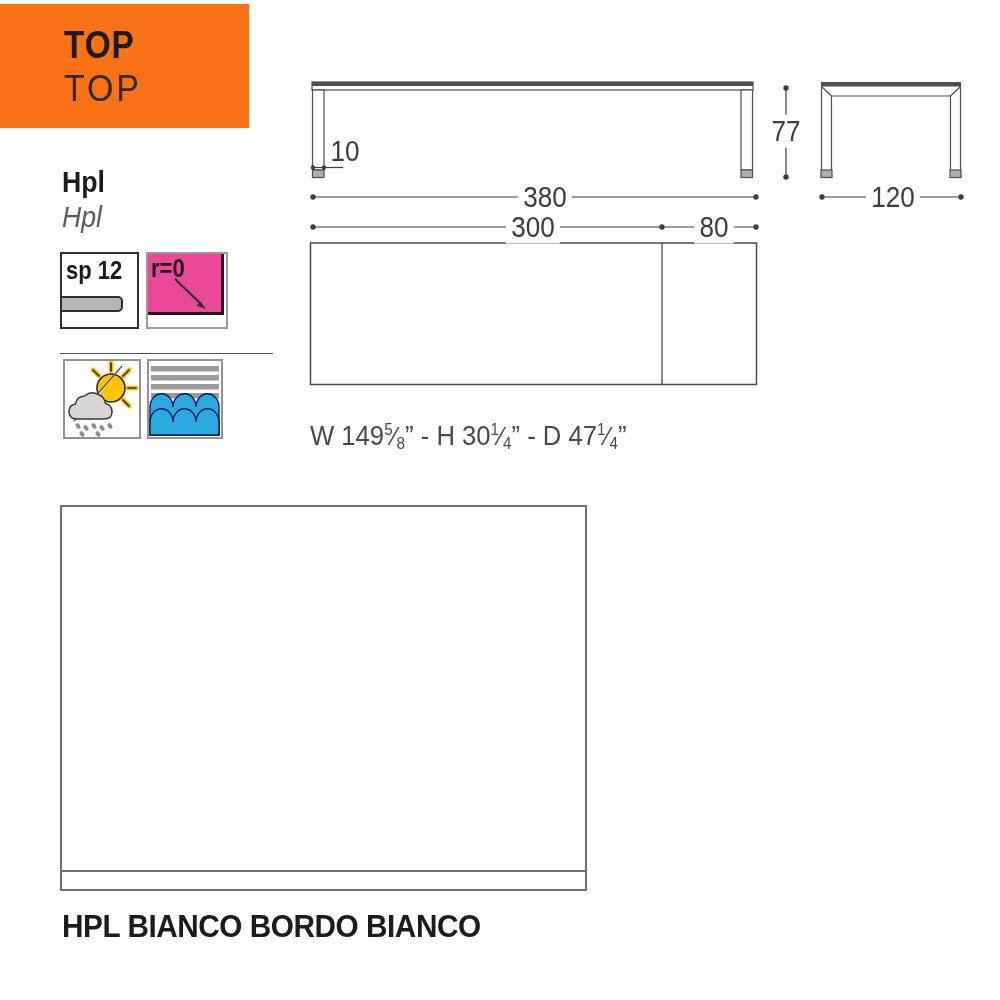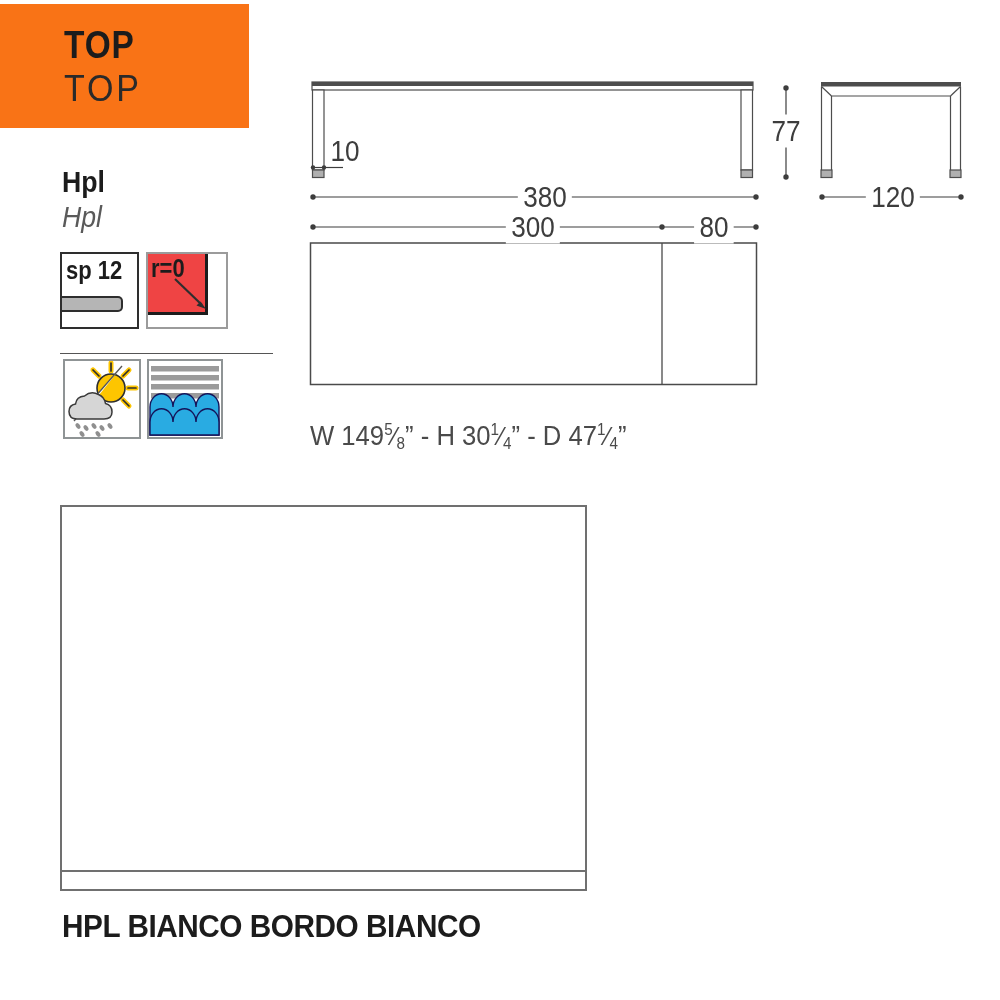--- a/index.html
+++ b/index.html
@@ -21,21 +21,21 @@
          transform:scaleX(.92);transform-origin:0 0;}
 
   
   .box{position:absolute;box-sizing:border-box;background:#fff;}
   .sp-box{left:60px;top:252px;width:79px;height:77px;border:2.5px solid #2e2e2e;}
   .sp-label{font-size:25px;font-weight:700;color:#1c1c1c;margin:2px 0 0 4px;
             transform:scaleX(.88);transform-origin:0 0;white-space:nowrap;}
   .sp-bar{position:absolute;left:0;top:42px;width:61px;height:16px;background:#b5b5b5;
           border:2px solid #2e2e2e;border-left:none;border-radius:0 5px 5px 0;box-sizing:border-box;}
   .r-box{left:146px;top:252px;width:82px;height:77px;border:2.5px solid #9b9b9b;}
-  .r-gray{position:absolute;left:0;top:0;width:60px;height:61px;background:#ef4444;
+  .r-gray{position:absolute;left:0;top:0;width:76px;height:61px;background:#ec4899;
           border-right:3px solid #1c1c1c;border-bottom:3px solid #1c1c1c;box-sizing:border-box;}
   .r-label{position:absolute;left:3px;top:0px;font-size:25px;font-weight:700;color:#1c1c1c;
            transform:scaleX(.88);transform-origin:0 0;white-space:nowrap;}
   .r-arrow{position:absolute;left:0;top:0;}
 
   .divider{position:absolute;left:60px;top:353px;width:213px;height:0;border-top:1.5px solid #555;}
 
   .w-box{left:63px;top:359px;width:78px;height:80px;border:2px solid #8f9495;}
   .waves-box{left:147px;top:359px;width:76px;height:80px;border:2px solid #8f9495;}
   .icon-svg{position:absolute;left:0;top:0;}

